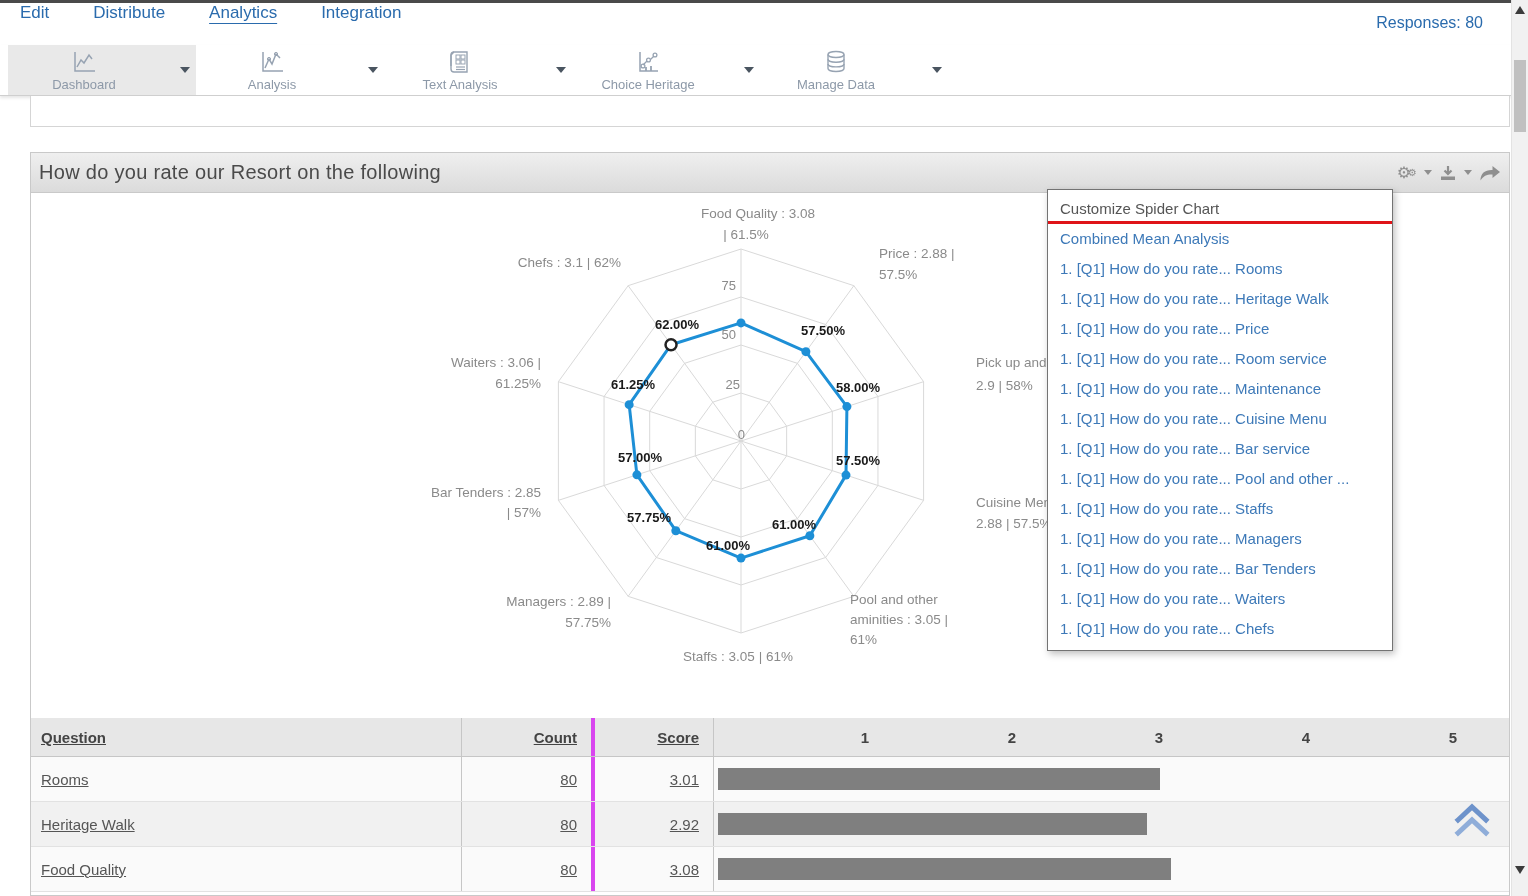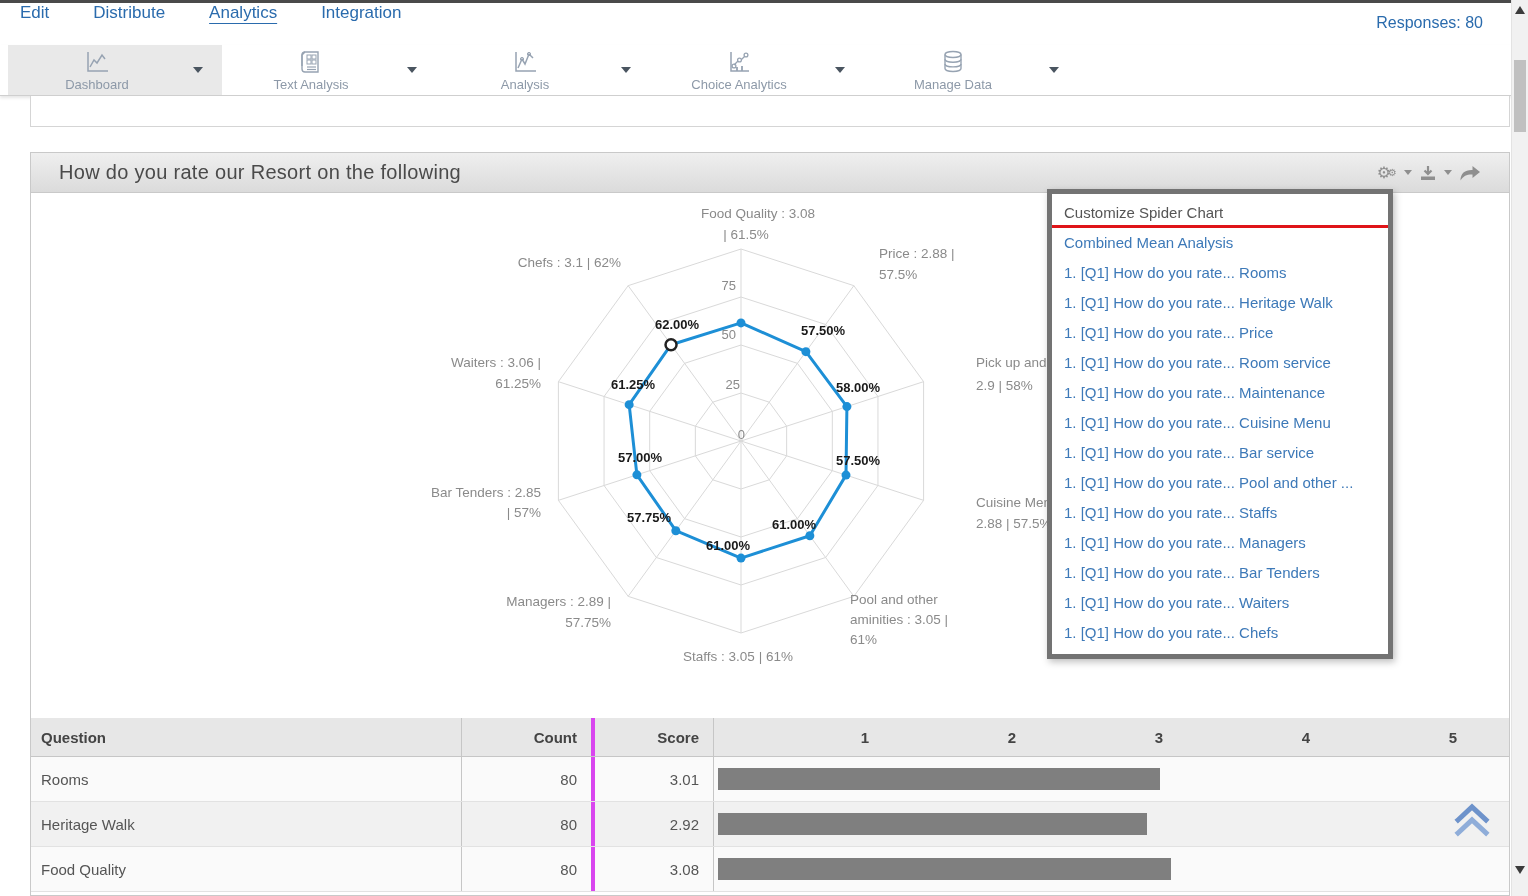--- a/index.html
+++ b/index.html
@@ -12,55 +12,55 @@
   
   .nav { position:absolute; left:0; top:3px; width:1511px; height:42px; background:#fff;
          display:flex; align-items:flex-start; padding-left:20px; }
   .nav-item { color:#2a6bad; font-size:17px; margin-right:44px; cursor:pointer; }
   .nav-item.active { text-decoration:underline; text-underline-offset:5px; }
   .nav-responses { position:absolute; right:28px; top:11px; color:#2a6bad; font-size:16px; }
   
   .toolbar { position:absolute; left:0; top:45px; width:1511px; height:51px; background:#fff;
              border-bottom:1px solid #cfcfcf; box-shadow:0 2px 3px rgba(0,0,0,.10);
              display:flex; padding-left:8px; }
-  .tool-item { width:214px; height:100%; display:flex; align-items:center; justify-content:center; cursor:pointer; }
+  .tool-item { width:188px; height:100%; display:flex; align-items:center; justify-content:center; cursor:pointer; }
   .tool-item.selected { background:#e9e9e9; }
   .tool-main { display:flex; flex-direction:column; align-items:center; width:140px; }
   .tool-label { font-size:13px; color:#8d99a8; margin-top:2px; }
   .caret { width:0; height:0; border-left:5px solid transparent; border-right:5px solid transparent;
            border-top:6px solid #4a5560; margin-left:26px; cursor:pointer; }
   .tool-icon svg { display:block; }
   
   .panel-remnant { position:absolute; left:30px; top:96px; width:1480px; height:31px;
                    background:#fff; border:1px solid #d5d5d5; border-top:none; }
   
   .panel { position:absolute; left:30px; top:152px; width:1480px; height:744px;
            background:#fff; border:1px solid #c9c9c9; }
   .panel-header { height:40px; background:linear-gradient(#efefef,#dbdbdb);
-                  border-bottom:1px solid #c9c9c9; display:flex; align-items:center; padding:0 28px; }
+                  border-bottom:1px solid #c9c9c9; display:flex; align-items:center; padding:0 8px; }
   .panel-title { font-size:20px; color:#4a4a4a; letter-spacing:.3px; }
   .header-icons { margin-left:auto; display:flex; align-items:center; gap:5px; }
   .hicon { color:#8f8f8f; cursor:pointer; display:flex; align-items:center; }
   .gear-font { font-family:"DejaVu Sans", sans-serif; color:#8f8f8f; }
   .hcaret { width:0; height:0; border-left:4px solid transparent; border-right:4px solid transparent;
             border-top:5px solid #8f8f8f; margin:0 2px; cursor:pointer; }
   .chart-area { position:absolute; left:0; top:40px; width:1478px; height:508px; }
   #radar { position:absolute; left:270px; top:0; }
   .powered { position:absolute; left:8px; top:550px; font-size:14px; color:#2a6bad; cursor:pointer;margin-top:36px; }
   
   .menu { position:absolute; left:1016px; top:36px; width:346px; background:#fff;
-          border:5px solid #737373; box-shadow:2px 3px 7px rgba(0,0,0,.25); padding:4px 0 6px 0; z-index:20; }
+          border:1px solid #737373; box-shadow:2px 3px 7px rgba(0,0,0,.25); padding:4px 0 6px 0; z-index:20; }
   .menu-item { height:30px; line-height:30px; padding-left:12px; font-size:15px; color:#3d79b8;
                cursor:pointer; white-space:nowrap; overflow:hidden; position:relative; }
   .menu-item.first { color:#555; }
   .red-outline { position:absolute; left:-3px; top:-4px; width:352px; height:34px;
                  border:3px solid #df1418; pointer-events:none; z-index:21; }
   
   .qtable { position:absolute; left:0; top:565px; width:1478px; font-size:15px; }
-  .trow { display:flex; }
+  .trow { display:flex;text-decoration:underline; }
   .thead { height:39px; background:#e7e7e7; border-bottom:1px solid #c6c6c6; font-weight:bold; color:#444; }
   .cell { display:flex; align-items:center; }
   .col-q { width:430px; padding-left:10px; }
   .col-count { width:130px; justify-content:flex-end; padding-right:14px; border-left:1px solid #c6c6c6;text-align:right; }
   .col-score { width:122px; justify-content:flex-end; padding-right:14px; border-left:4px solid #d946ef; }
   .col-bars { flex:1; position:relative; border-left:1px solid #c6c6c6; }
   .scale-num { position:absolute; top:0; height:39px; line-height:39px; width:30px; text-align:center; }
   .drow { height:45px; color:#555; border-bottom:1px solid #e2e2e2; }
   .drow:nth-child(odd) { background:#fafafa; }
   .drow:nth-child(even) { background:#f1f1f1; }
@@ -100,61 +100,61 @@
           </svg>
       </span>
       <span class="tool-label">Dashboard</span>
     </div>
     <span class="caret"></span>
   </div>
   <div class="tool-item">
     <div class="tool-main">
       <span class="tool-icon">
         <svg width="28" height="26" viewBox="0 0 28 26">
+            <path d="M5 3 v19 h20" stroke="#97a3b2" stroke-width="1.5" fill="none"></path>
+            <polyline points="7,19 11,10 14,15 18,5 22,9" stroke="#97a3b2" stroke-width="1.5" fill="none"></polyline>
+            <circle cx="11" cy="10" r="1.6" fill="none" stroke="#97a3b2"></circle>
+            <circle cx="18" cy="5" r="1.6" fill="none" stroke="#97a3b2"></circle>
+          </svg>
+      </span>
+      <span class="tool-label">Analysis</span>
+    </div>
+    <span class="caret"></span>
+  </div>
+  <div class="tool-item">
+    <div class="tool-main">
+      <span class="tool-icon">
+        <svg width="28" height="26" viewBox="0 0 28 26">
             <path d="M8 3 h13 v20 h-13 c-2 0 -3 -1.4 -3 -3 v-14 z" stroke="#97a3b2" stroke-width="1.4" fill="none"></path>
             <path d="M8 3 c-2 0 -3 1.2 -3 3 v11" stroke="#97a3b2" stroke-width="1.4" fill="none"></path>
             <rect x="10" y="6" width="4" height="4" fill="none" stroke="#97a3b2"></rect>
             <rect x="15" y="6" width="4" height="4" fill="none" stroke="#97a3b2"></rect>
             <rect x="10" y="11" width="4" height="4" fill="none" stroke="#97a3b2"></rect>
             <rect x="15" y="11" width="4" height="4" fill="none" stroke="#97a3b2"></rect>
             <path d="M10 18 h9" stroke="#97a3b2" stroke-width="1.2"></path>
             <path d="M10 20.5 h9" stroke="#97a3b2" stroke-width="1.2"></path>
           </svg>
       </span>
       <span class="tool-label">Text Analysis</span>
     </div>
     <span class="caret"></span>
   </div>
   <div class="tool-item">
     <div class="tool-main">
       <span class="tool-icon">
         <svg width="28" height="26" viewBox="0 0 28 26">
-            <path d="M5 3 v19 h20" stroke="#97a3b2" stroke-width="1.5" fill="none"></path>
-            <polyline points="7,19 11,10 14,15 18,5 22,9" stroke="#97a3b2" stroke-width="1.5" fill="none"></polyline>
-            <circle cx="11" cy="10" r="1.6" fill="none" stroke="#97a3b2"></circle>
-            <circle cx="18" cy="5" r="1.6" fill="none" stroke="#97a3b2"></circle>
-          </svg>
-      </span>
-      <span class="tool-label">Analysis</span>
-    </div>
-    <span class="caret"></span>
-  </div>
-  <div class="tool-item">
-    <div class="tool-main">
-      <span class="tool-icon">
-        <svg width="28" height="26" viewBox="0 0 28 26">
             <path d="M6 3 v19 h18" stroke="#97a3b2" stroke-width="1.5" fill="none"></path>
             <path d="M9 16 l4 -4 m3.5 -1.5 l3 -3" stroke="#97a3b2" stroke-width="1.3" fill="none"></path>
             <circle cx="9" cy="17" r="1.9" fill="none" stroke="#97a3b2" stroke-width="1.3"></circle>
             <circle cx="14.5" cy="11" r="1.9" fill="none" stroke="#97a3b2" stroke-width="1.3"></circle>
             <circle cx="21" cy="6" r="1.9" fill="none" stroke="#97a3b2" stroke-width="1.3"></circle>
             <path d="M12 22 v-4 M17 22 v-5" stroke="#97a3b2" stroke-width="1.8"></path>
           </svg>
       </span>
-      <span class="tool-label">Choice Analytics</span>
+      <span class="tool-label">Choice Heritage</span>
     </div>
     <span class="caret"></span>
   </div>
   <div class="tool-item">
     <div class="tool-main">
       <span class="tool-icon">
         <svg width="28" height="26" viewBox="0 0 28 26">
             <ellipse cx="14" cy="5.5" rx="8" ry="3" stroke="#97a3b2" stroke-width="1.4" fill="none"></ellipse>
             <path d="M6 5.5 v14 c0 1.7 3.6 3 8 3 s8 -1.3 8 -3 v-14" stroke="#97a3b2" stroke-width="1.4" fill="none"></path>
             <path d="M6 10.2 c0 1.7 3.6 3 8 3 s8 -1.3 8 -3" stroke="#97a3b2" stroke-width="1.4" fill="none"></path>

